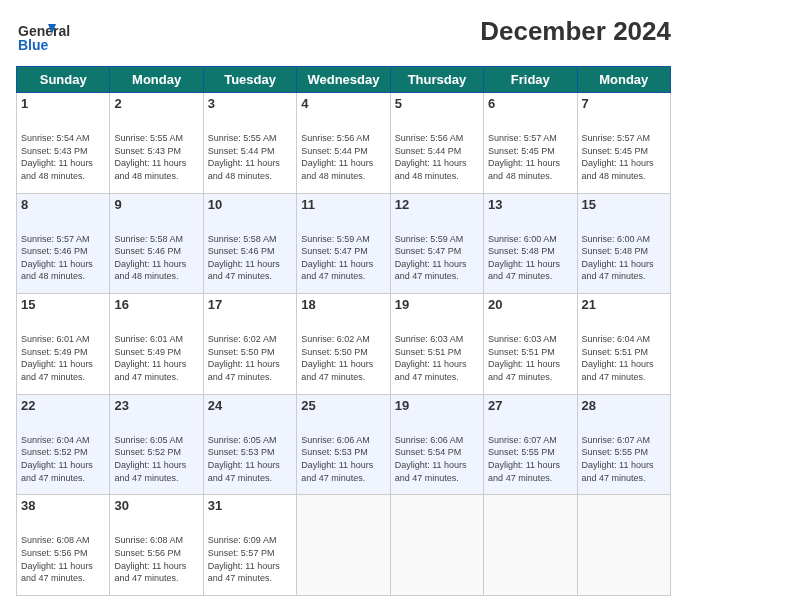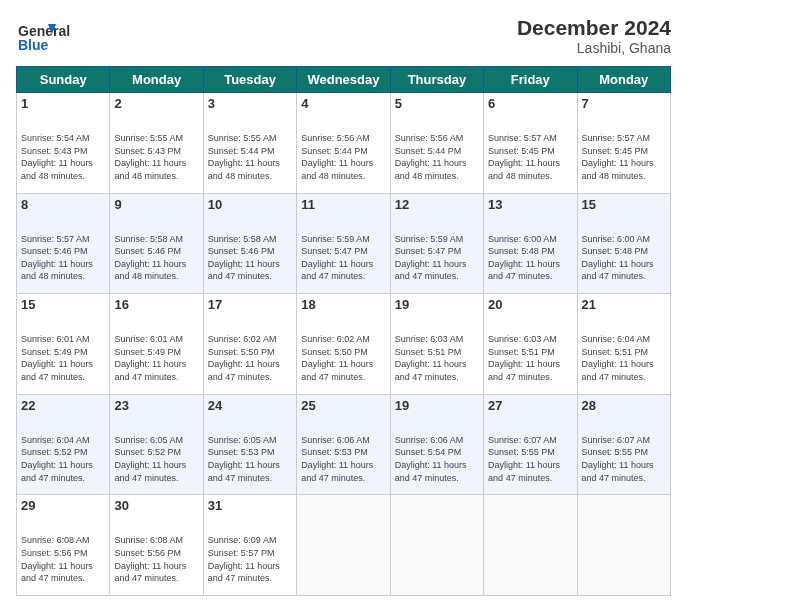--- a/index.html
+++ b/index.html
@@ -29,21 +29,21 @@
       gap: 4px;
     }
     .logo-icon {
       width: 32px;
       height: 32px;
     }
     .title-area {
       text-align: right;
     }
     .month-title {
-      font-size: 21px;
+      font-size: 26px;
       font-weight: bold;
       color: #333;
     }
     .location {
       font-size: 14px;
       color: #555;
     }
     .calendar {
       flex: 1;
       border: 1px solid #ccc;
@@ -94,21 +94,20 @@
   <div class="header">
     <div class="logo">
       <svg class="logo-icon" viewBox="0 0 80 40" style="width: 80px; height: 40px;">
         <text x="2" y="20" font-size="14" font-weight="bold" fill="#333" font-family="Arial">General</text>
         <text x="2" y="34" font-size="14" font-weight="bold" fill="#1565c0" font-family="Arial">Blue</text>
         <polygon points="32,8 40,8 36,18" fill="#1565c0"></polygon>
       </svg>
     </div>
     <div class="title-area">
       <div class="month-title">December 2024</div>
-      <div class="location">Lashibi, Ghana</div>
     </div>
   </div>
 
   <table class="calendar" id="cal-table">
     <thead>
       <tr id="header-row">
           <th>Sunday</th>
           <th>Monday</th>
           <th>Tuesday</th>
           <th>Wednesday</th>
@@ -317,21 +316,21 @@
           <td>
             <span class="day-num">28</span>
             <div class="day-info" style="white-space: pre-line;">Sunrise: 6:07 AM
 Sunset: 5:55 PM
 Daylight: 11 hours
 and 47 minutes.</div>
           </td>
         </tr>
         <tr>
           <td>
-            <span class="day-num">29</span>
+            <span class="day-num">38</span>
             <div class="day-info" style="white-space: pre-line;">Sunrise: 6:08 AM
 Sunset: 5:56 PM
 Daylight: 11 hours
 and 47 minutes.</div>
           </td>
           <td>
             <span class="day-num">30</span>
             <div class="day-info" style="white-space: pre-line;">Sunrise: 6:08 AM
 Sunset: 5:56 PM
 Daylight: 11 hours

